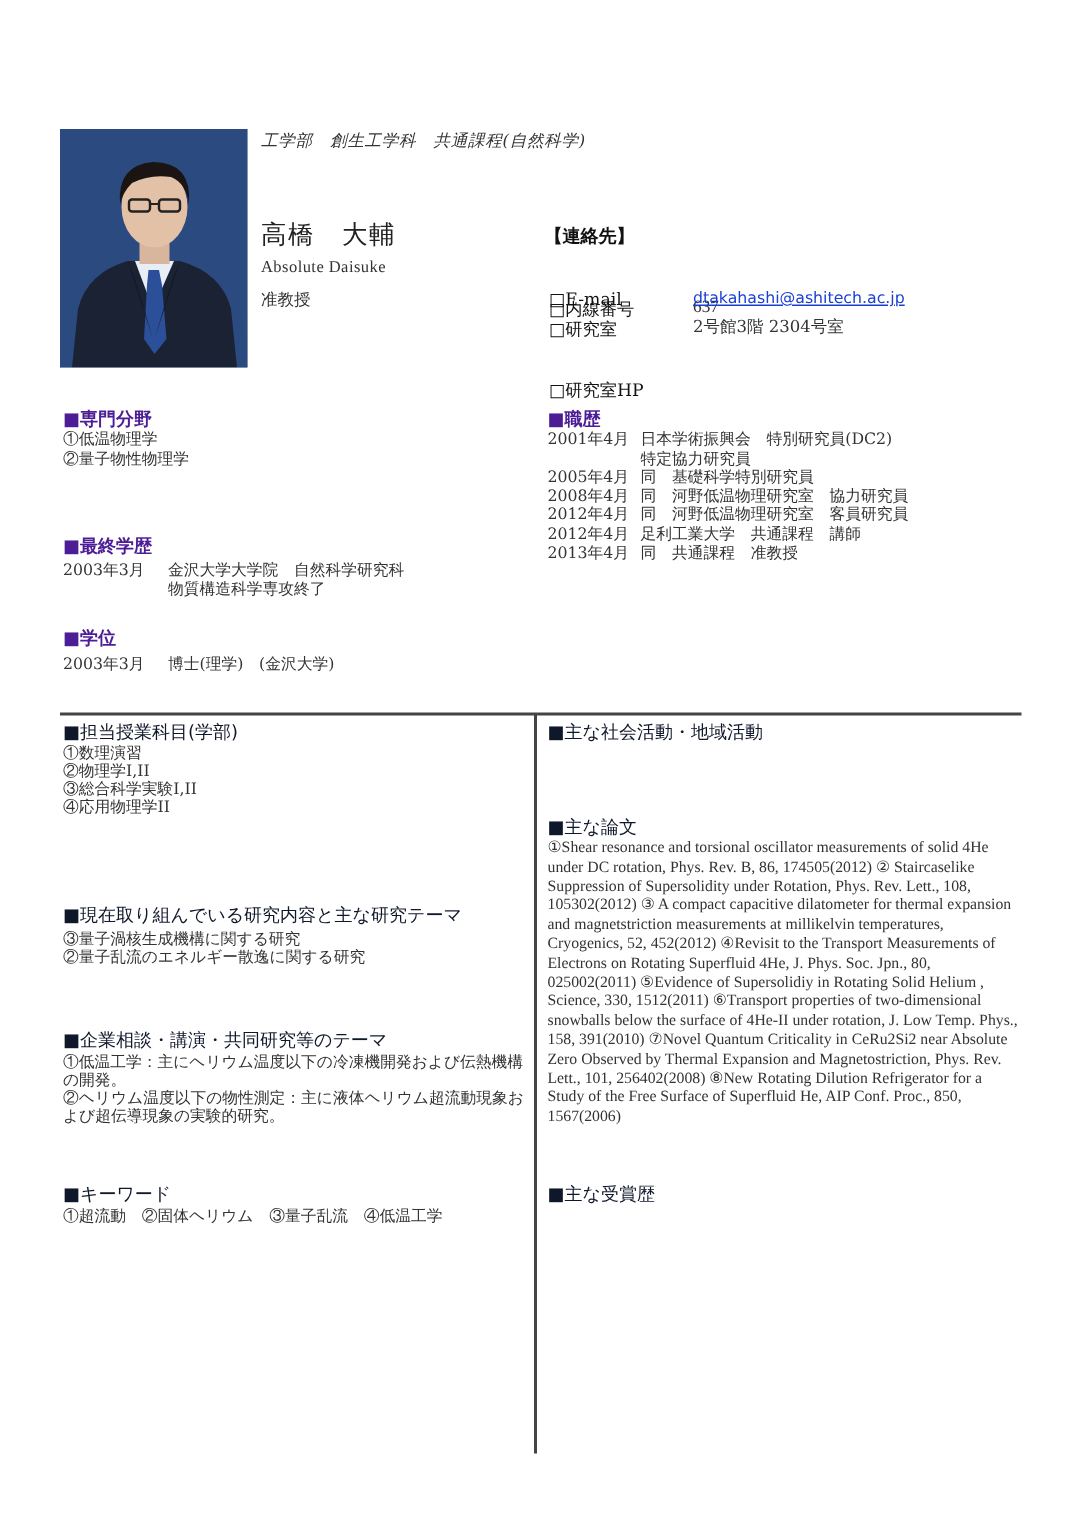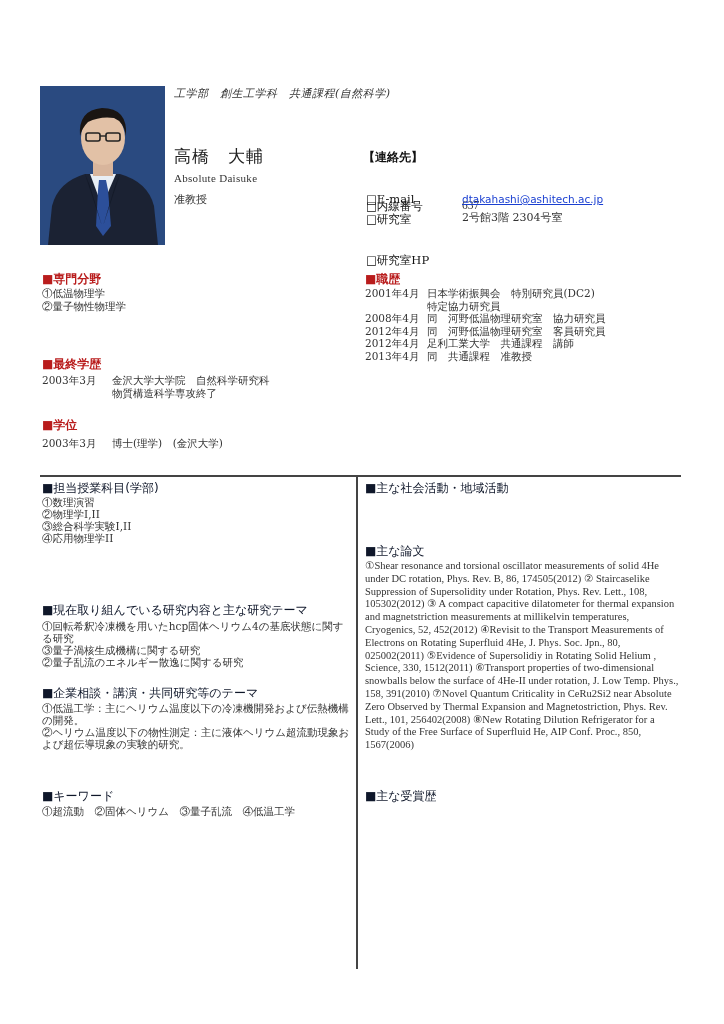--- a/index.html
+++ b/index.html
@@ -24,21 +24,21 @@
     .name-jp { left: 174px; top: 145px; font-size: 17px; color: #222; letter-spacing: 1px; }
     .name-en { left: 174px; top: 172px; font-size: 11px; color: #333; letter-spacing: 0.3px; }
     .position { left: 174px; top: 192px; font-size: 11px; color: #333; }
 
     .contact-heading { left: 363px; top: 149px; font-size: 12px; font-weight: bold; color: #111; }
     .contact-row { left: 366px; font-size: 11.5px; color: #111; display: flex; }
     .contact-row .lbl { width: 96px; }
     .contact-row .val { color: #333; }
     .contact-row .link { color: #1a3fd1; text-decoration: underline; font-family: "DejaVu Sans", "Liberation Sans", sans-serif; font-size: 10.5px; }
 
-    .sec-head { font-size: 12px; font-weight: bold; color: #b91c1c; }
+    .sec-head { font-size: 12px; font-weight: bold; color: #4c1d95; }
     .sec-head-n { font-size: 12px; color: #0f172a; font-family: "DejaVu Sans", "Liberation Sans", sans-serif; }
     .small { font-size: 10.5px; line-height: 12.5px; color: #333; }
     .row { display: flex; }
     .row .d { width: 70px; flex: none; }
 
     .career { left: 365px; top: 287px; width: 300px; }
     .career .row .d { width: 62px; }
 
     .hline { left: 40px; top: 475px; width: 641px; height: 2px; background: #444; }
     .vline { left: 356px; top: 476px; width: 2px; height: 493px; background: #444; }
@@ -125,20 +125,24 @@
 <div class="abs career small" style="line-height:12.6px;">
   <div class="row">
       <span class="d">2001年4月</span>
       <span>日本学術振興会　特別研究員(DC2)</span>
     </div>
   <div class="row">
       <span class="d"></span>
       <span>特定協力研究員</span>
     </div>
   <div class="row">
+      <span class="d">2005年4月</span>
+      <span>同　基礎科学特別研究員</span>
+    </div>
+  <div class="row">
       <span class="d">2008年4月</span>
       <span>同　河野低温物理研究室　協力研究員</span>
     </div>
   <div class="row">
       <span class="d">2012年4月</span>
       <span>同　河野低温物理研究室　客員研究員</span>
     </div>
   <div class="row">
       <span class="d">2012年4月</span>
       <span>足利工業大学　共通課程　講師</span>
@@ -155,21 +159,20 @@
 <div class="abs sec-head-n" style="left:42px; top:480px;">■担当授業科目(学部)</div>
 <div class="abs small" style="left:42px; top:496px; line-height:12px;">
   <div>①数理演習</div>
   <div>②物理学I,II</div>
   <div>③総合科学実験I,II</div>
   <div>④応用物理学II</div>
 </div>
 
 <div class="abs sec-head-n" style="left:42px; top:602px;">■現在取り組んでいる研究内容と主な研究テーマ</div>
 <div class="abs small" style="left:42px; top:620px; width:306px; line-height:12px;">
-  <div>①回転希釈冷凍機を用いたhcp固体ヘリウム4の基底状態に関する研究</div>
   <div>③量子渦核生成機構に関する研究</div>
   <div>②量子乱流のエネルギー散逸に関する研究</div>
 </div>
 
 <div class="abs sec-head-n" style="left:42px; top:685px;">■企業相談・講演・共同研究等のテーマ</div>
 <div class="abs small" style="left:42px; top:702px; width:308px; line-height:12px;">
   <div>①低温工学：主にヘリウム温度以下の冷凍機開発および伝熱機構の開発。</div>
   <div>②ヘリウム温度以下の物性測定：主に液体ヘリウム超流動現象および超伝導現象の実験的研究。</div>
 </div>
 

